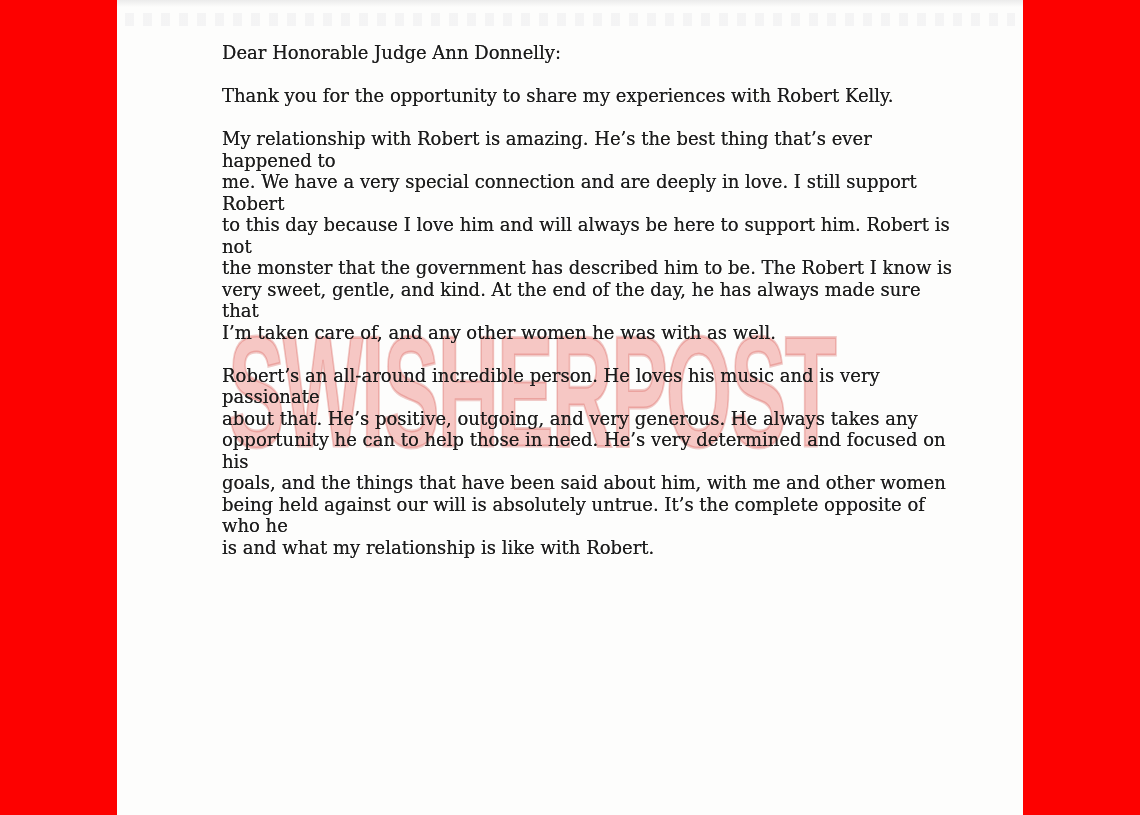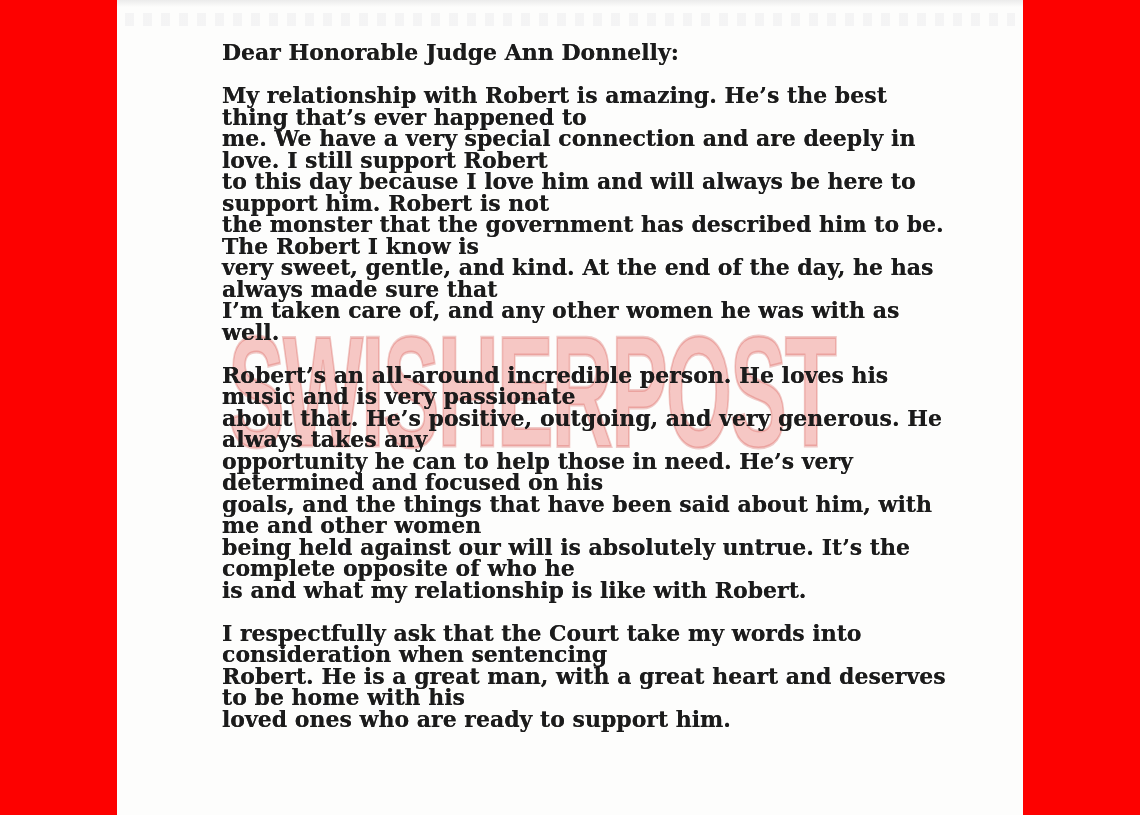--- a/index.html
+++ b/index.html
@@ -69,55 +69,52 @@
     z-index: 1;
     pointer-events: none;
     user-select: none;
   }
 
   .letter-body {
     position: absolute;
     left: 105px;
     top: 42px;
     width: 730px;
-    font-size: 22px;
+    font-size: 18px;
     line-height: 21.5px;
     color: #1b1b1b;
     text-shadow: 0 0 0.5px rgba(20,20,20,0.75);
     z-index: 2;
-    font-weight: bold;
   }
   .letter-body p {
     margin: 0 0 21.5px 0;
     white-space: pre-line;
   }
 </style>
 </head>
 <body>
 
 <div class="red-band left"></div>
 <div class="red-band right"></div>
 
 <div class="paper">
   <div class="scan-edge-top"></div>
   <div class="scan-dots"></div>
 
   <div class="watermark">SWISHERPOST</div>
 
   <div class="letter-body">
     <p>Dear Honorable Judge Ann Donnelly:</p>
+    <p>Thank you for the opportunity to share my experiences with Robert Kelly.</p>
     <p>My relationship with Robert is amazing. He’s the best thing that’s ever happened to
 me. We have a very special connection and are deeply in love. I still support Robert
 to this day because I love him and will always be here to support him. Robert is not
 the monster that the government has described him to be. The Robert I know is
 very sweet, gentle, and kind. At the end of the day, he has always made sure that
 I’m taken care of, and any other women he was with as well.</p>
     <p>Robert’s an all-around incredible person. He loves his music and is very passionate
 about that. He’s positive, outgoing, and very generous. He always takes any
 opportunity he can to help those in need. He’s very determined and focused on his
 goals, and the things that have been said about him, with me and other women
 being held against our will is absolutely untrue. It’s the complete opposite of who he
 is and what my relationship is like with Robert.</p>
-    <p>I respectfully ask that the Court take my words into consideration when sentencing
-Robert. He is a great man, with a great heart and deserves to be home with his
-loved ones who are ready to support him.</p>
   </div>
 </div>
 
 </body></html>

